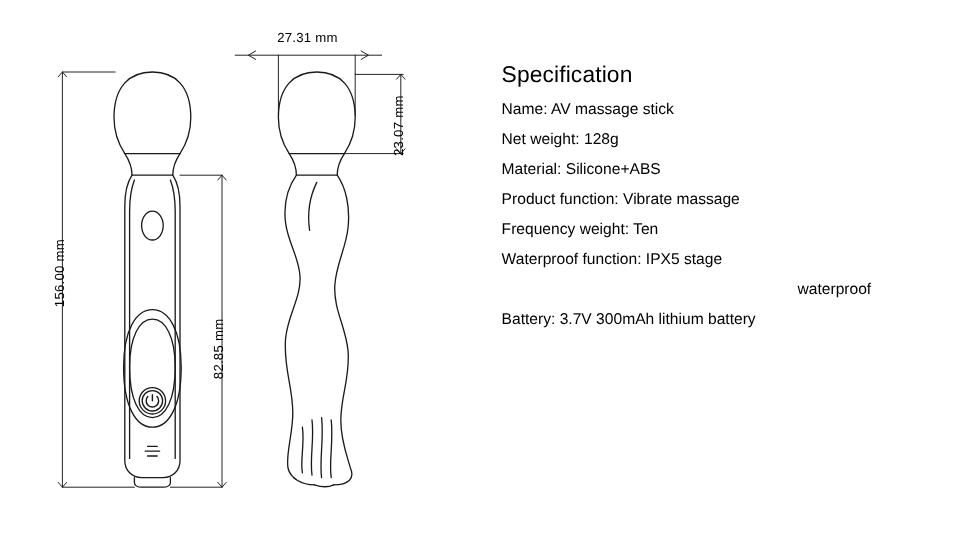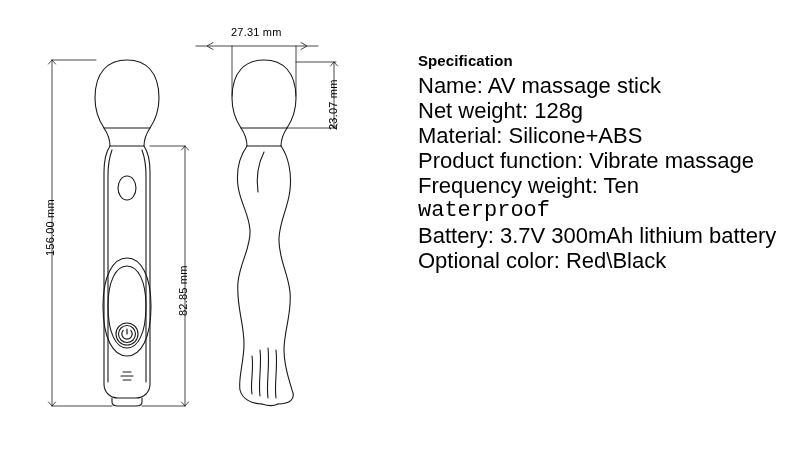--- a/index.html
+++ b/index.html
@@ -46,33 +46,32 @@
   }
   
   #spec {
     position: absolute;
     left: 418px;
     top: 52px;
     width: 370px;
   }
   #spec h1 {
     margin: 0 0 4px 0;
-    font-size: 15px;
-    font-weight: bold;
+    font-size: 19px;
+    font-weight: normal;
     letter-spacing: 0.1px;
   }
   .spec-line {
-    font-size: 22px;
+    font-size: 13px;
     line-height: 25px;
     white-space: pre;
   }
   .spec-line.indent {
-    text-align: left;
+    text-align: right;
     padding-right: 62px;
-    font-family: Liberation Mono, monospace;
   }
 </style>
 </head>
 <body>
 
 <div id="sheet">
 
   <div id="drawing">
     <svg width="400" height="458" viewBox="0 0 400 458">
       <g fill="none" stroke="#1a1a1a" stroke-width="1.1" stroke-linejoin="round" stroke-linecap="round">
@@ -194,18 +193,18 @@
   </div>
 
   <div id="spec">
     <h1>Specification</h1>
 
     <div class="spec-line">Name: AV massage stick</div>
     <div class="spec-line">Net weight: 128g</div>
     <div class="spec-line">Material: Silicone+ABS</div>
     <div class="spec-line">Product function: Vibrate massage</div>
     <div class="spec-line">Frequency weight: Ten</div>
+    <div class="spec-line">Waterproof function: IPX5 stage</div>
     <div class="spec-line indent">waterproof</div>
     <div class="spec-line">Battery: 3.7V 300mAh lithium battery</div>
-    <div class="spec-line">Optional color: Red\Black</div>
   </div>
 
 </div>
 
 </body></html>

